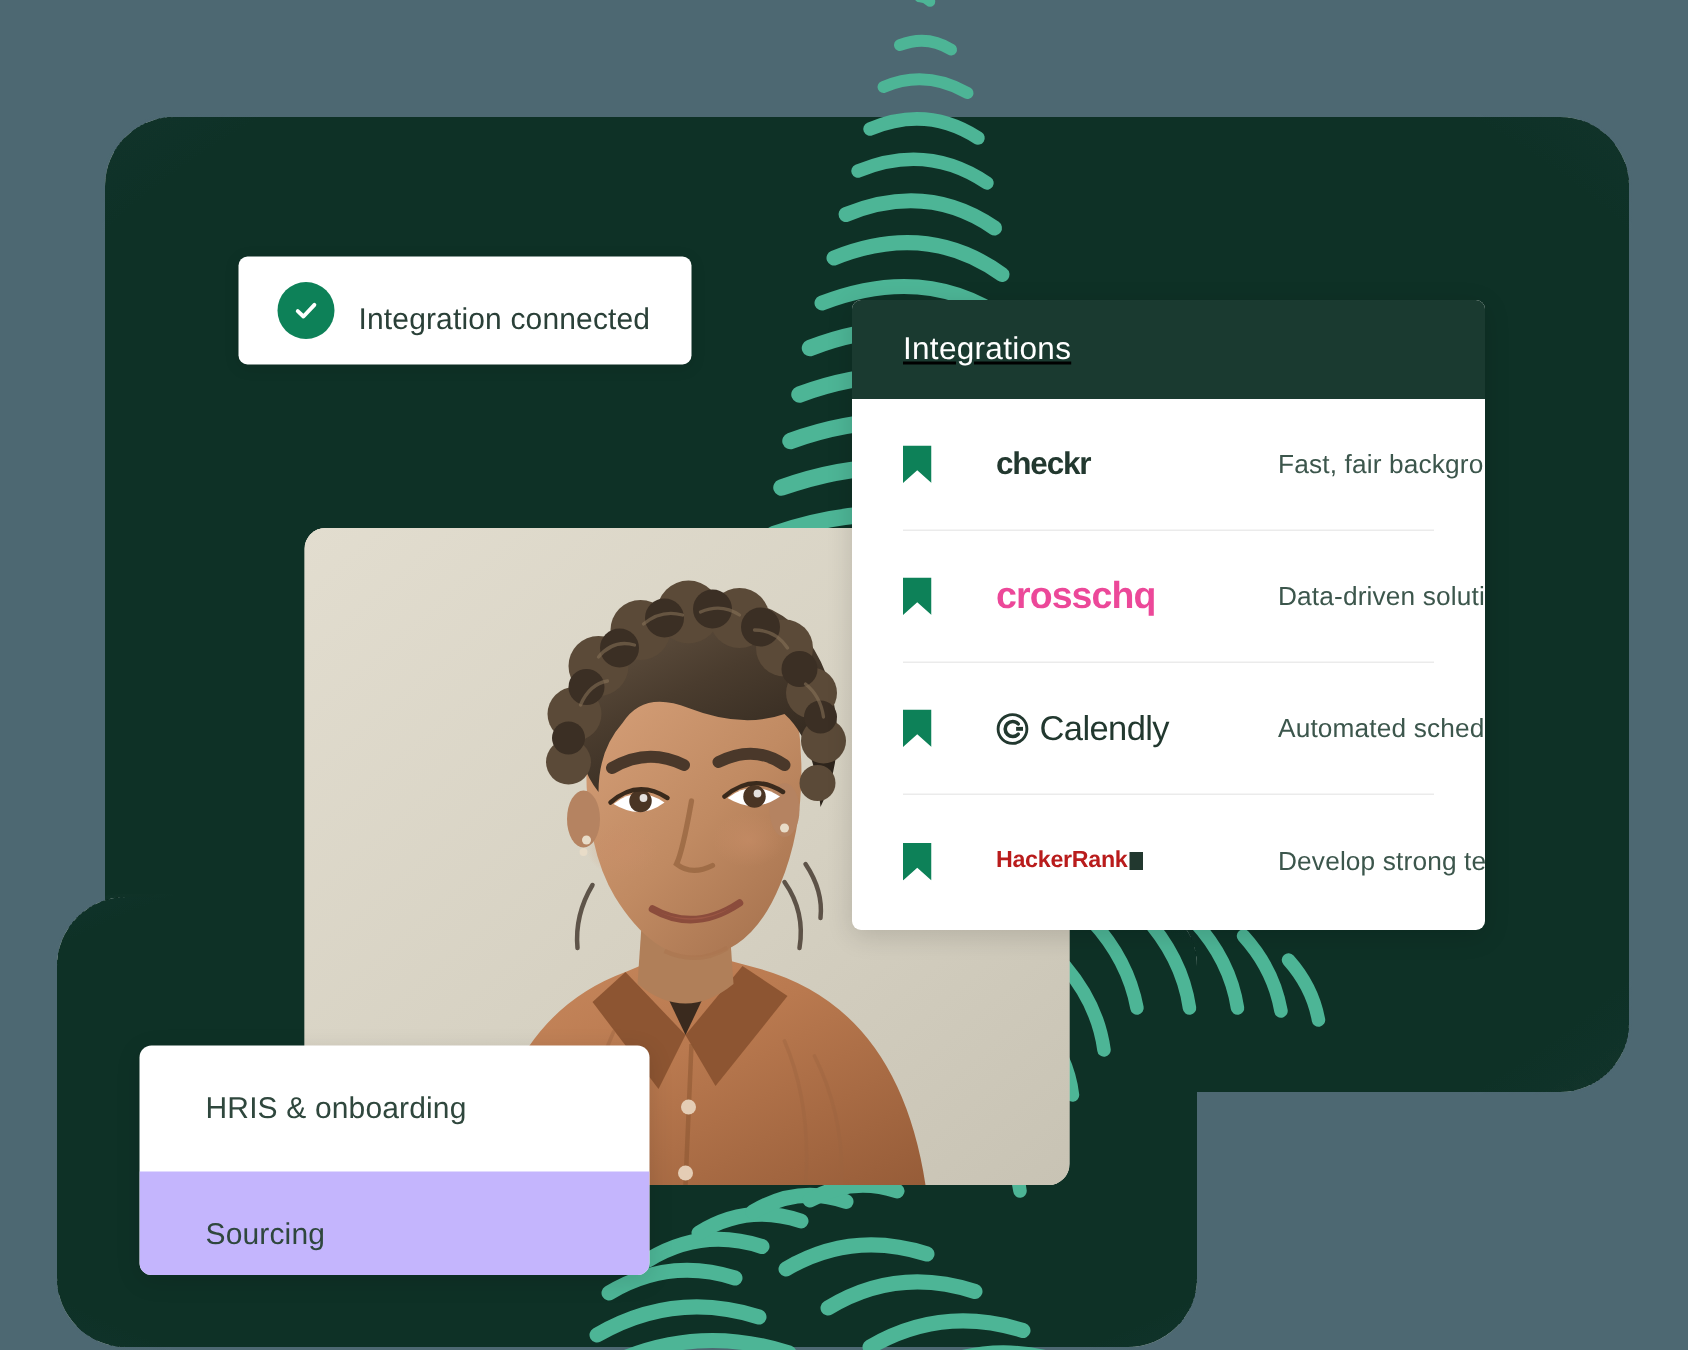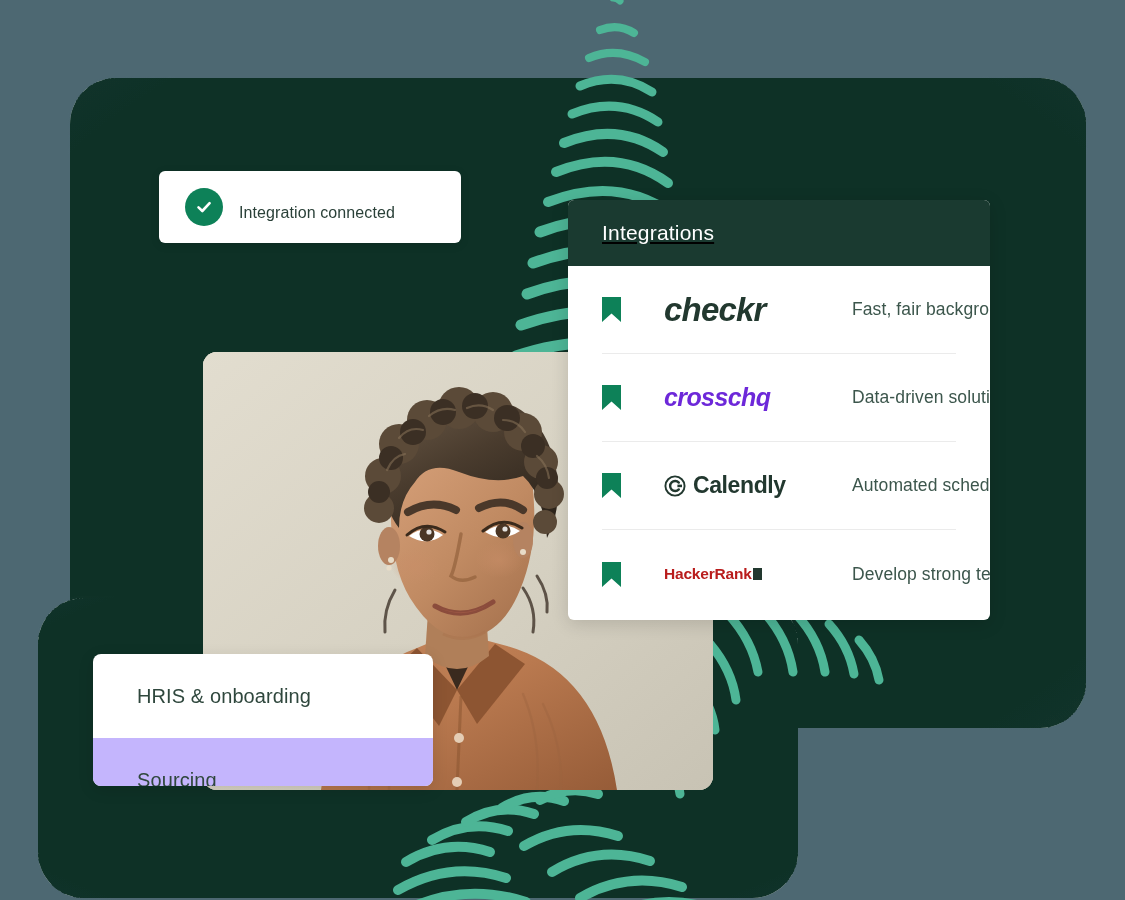--- a/index.html
+++ b/index.html
@@ -75,21 +75,21 @@
     padding:0 26px;
     box-shadow:0 2px 10px rgba(0,0,0,.10);
   }
   #toast .check-circle {
     width:38px; height:38px; border-radius:50%;
     background:#0d8158;
     flex:0 0 38px;
     display:flex; align-items:center; justify-content:center;
   }
   #toast .toast-text {
-    font-size:16px; color:#2a4038; letter-spacing:.1px; white-space:nowrap;margin-top:12px;
+    font-size:20px; color:#2a4038; letter-spacing:.1px; white-space:nowrap;margin-top:12px;
   }
 
   
   #integrations-card {
     position:absolute;
     left:568px; top:200px; width:422px; height:420px;
     border-radius:6px;
     overflow:hidden;
     background:#ffffff;
     box-shadow:0 4px 18px rgba(0,0,0,.14);
@@ -105,32 +105,32 @@
   .integration-row {
     height:88px;
     display:flex; align-items:center;
     border-bottom:1px solid #ebebeb;
   }
   .integration-row:last-child { border-bottom:none; }
   .bookmark-cell { width:62px; flex:0 0 62px; display:flex; align-items:center; }
   .logo-cell { width:188px; flex:0 0 188px; display:flex; align-items:center; }
   .desc-cell { flex:1 1 auto; font-size:17.5px; color:#3c564c; white-space:nowrap; letter-spacing:.1px; }
 
-  .logo-checkr   { font-size:33px; font-weight:700; color:#22382f; letter-spacing:-.8px;font-style:italic; }
-  .logo-crosschq { font-size:25px; font-weight:700; color:#6d28d9; letter-spacing:-.6px;font-style:italic; }
+  .logo-checkr   { font-size:21px; font-weight:700; color:#22382f; letter-spacing:-.8px; }
+  .logo-crosschq { font-size:25px; font-weight:700; color:#ec4899; letter-spacing:-.6px; }
   .logo-calendly { display:flex; align-items:center; gap:7px; color:#22382f; }
-  .logo-calendly .wordmark { font-size:23px; letter-spacing:-.4px; font-weight:700; }
+  .logo-calendly .wordmark { font-size:23px; letter-spacing:-.4px; font-weight:400; }
   .logo-hackerrank { display:flex; align-items:center; gap:1px; color:#b91c1c; }
   .logo-hackerrank .wordmark { font-size:15.5px; font-weight:700; letter-spacing:-.2px; }
   .logo-hackerrank .sq { width:9px; height:12px; background:#22382f; display:inline-block; }
 
   
   #menu-card {
     position:absolute;
-    left:93px; top:654px; width:340px; height:132px;
+    left:93px; top:697px; width:340px; height:153px;
     border-radius:8px; overflow:hidden;
     background:#ffffff;
     box-shadow:0 4px 16px rgba(0,0,0,.12);
   }
   .menu-item {
     height:84px; display:flex; align-items:center;
     padding:0 44px;
     font-size:20px; color:#2f473d; letter-spacing:.1px;
   }
   .menu-item.alt { background:#c4b5fd; }

